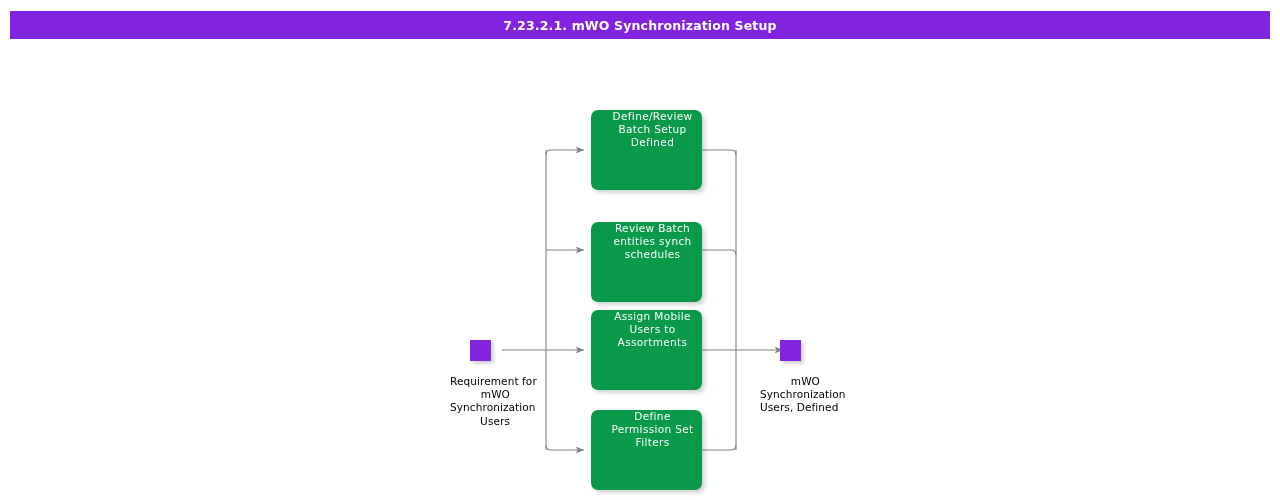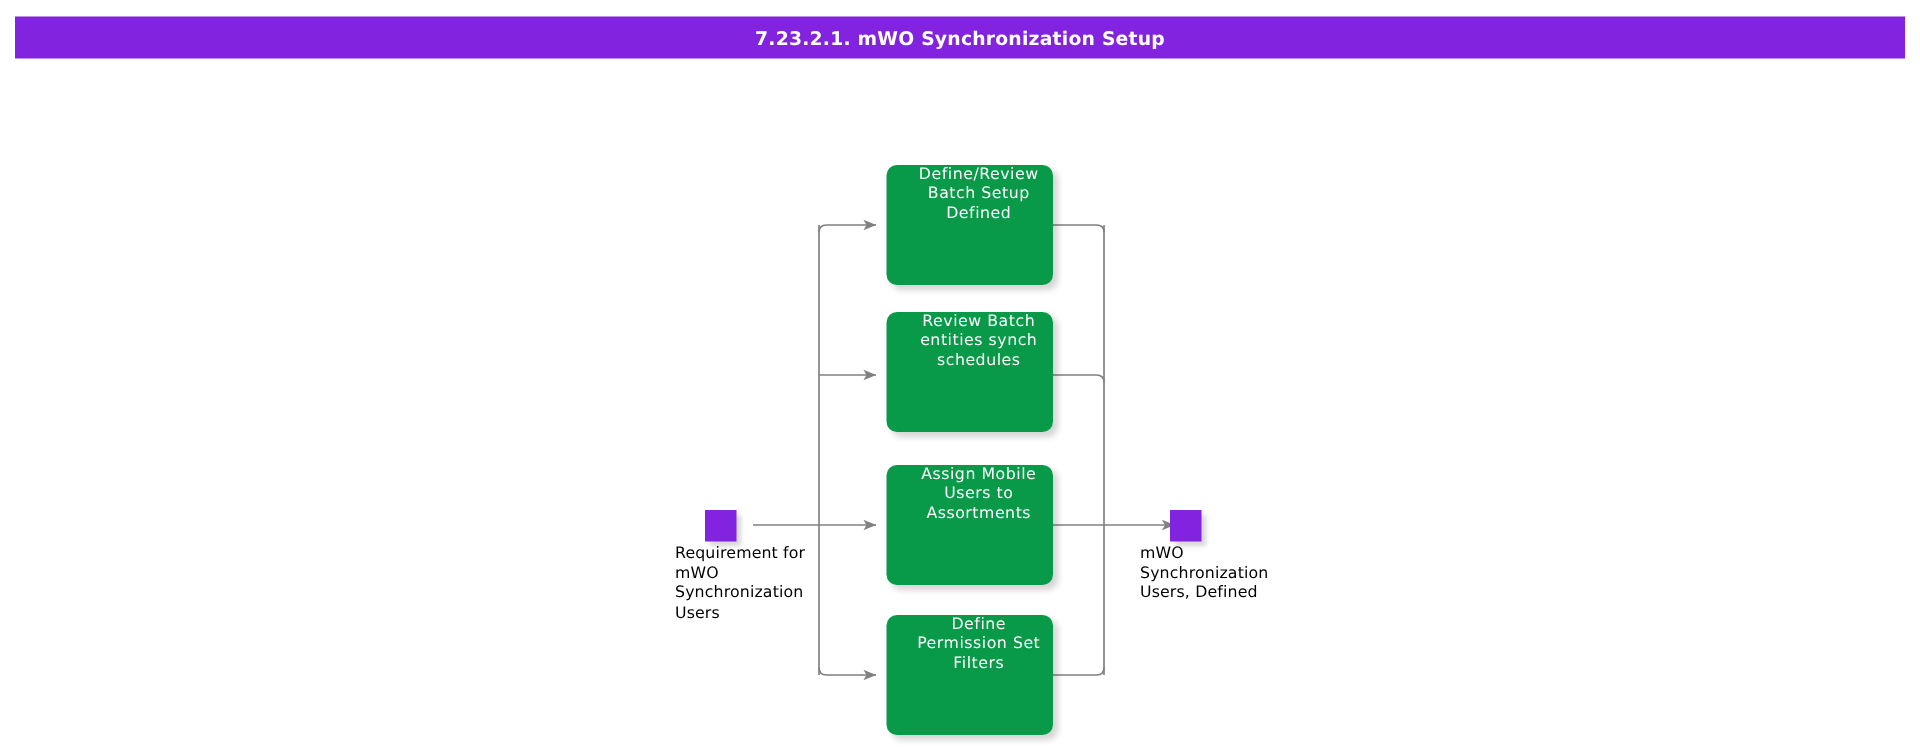--- a/index.html
+++ b/index.html
@@ -36,21 +36,21 @@
     font-family:"DejaVu Sans","Liberation Sans",sans-serif;
   }
 
   
   .evt{position:absolute;width:60px;}
   .evt .sq{
     width:21px;height:21px;background:#8223e0;margin:0 auto;
     box-shadow:3px 3px 3px rgba(0,0,0,.16);
   }
   .evt .elabel{
-    margin-top:2px;text-align:left;color:#000000;
+    margin-top:14px;text-align:right;color:#000000;
     font-size:10.5px;line-height:13.2px;letter-spacing:.1px;
     white-space:nowrap;
     font-family:"DejaVu Sans","Liberation Sans",sans-serif;
   }
   .evt.start{left:450px;top:340px;}
   .evt.end{left:760px;top:340px;}
 </style>
 </head>
 <body>
 
@@ -100,21 +100,21 @@
   </div>
 
   <div class="proc" style="left:591px;top:110px;">
     <div class="plabel">
       <div>Define/Review</div>
       <div>Batch Setup</div>
       <div>Defined</div>
     </div>
   </div>
 
-  <div class="proc" style="left:591px;top:208px;">
+  <div class="proc" style="left:591px;top:222px;">
     <div class="plabel">
       <div>Review Batch</div>
       <div>entities synch</div>
       <div>schedules</div>
     </div>
   </div>
 
   <div class="proc" style="left:591px;top:310px;">
     <div class="plabel">
       <div>Assign Mobile</div>

